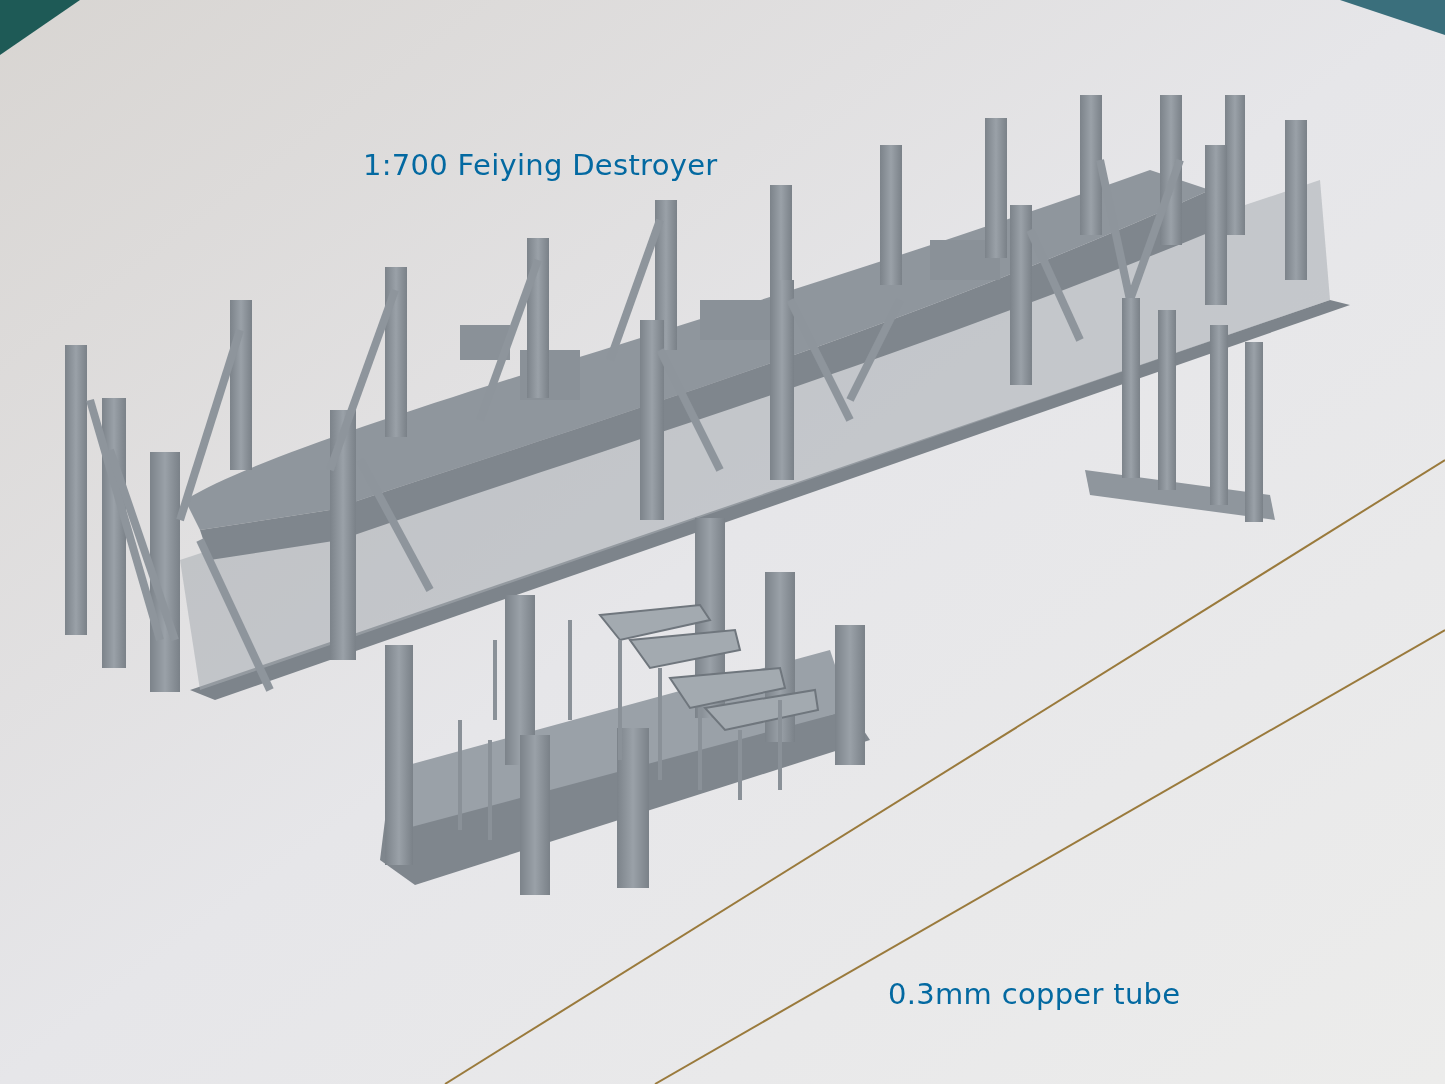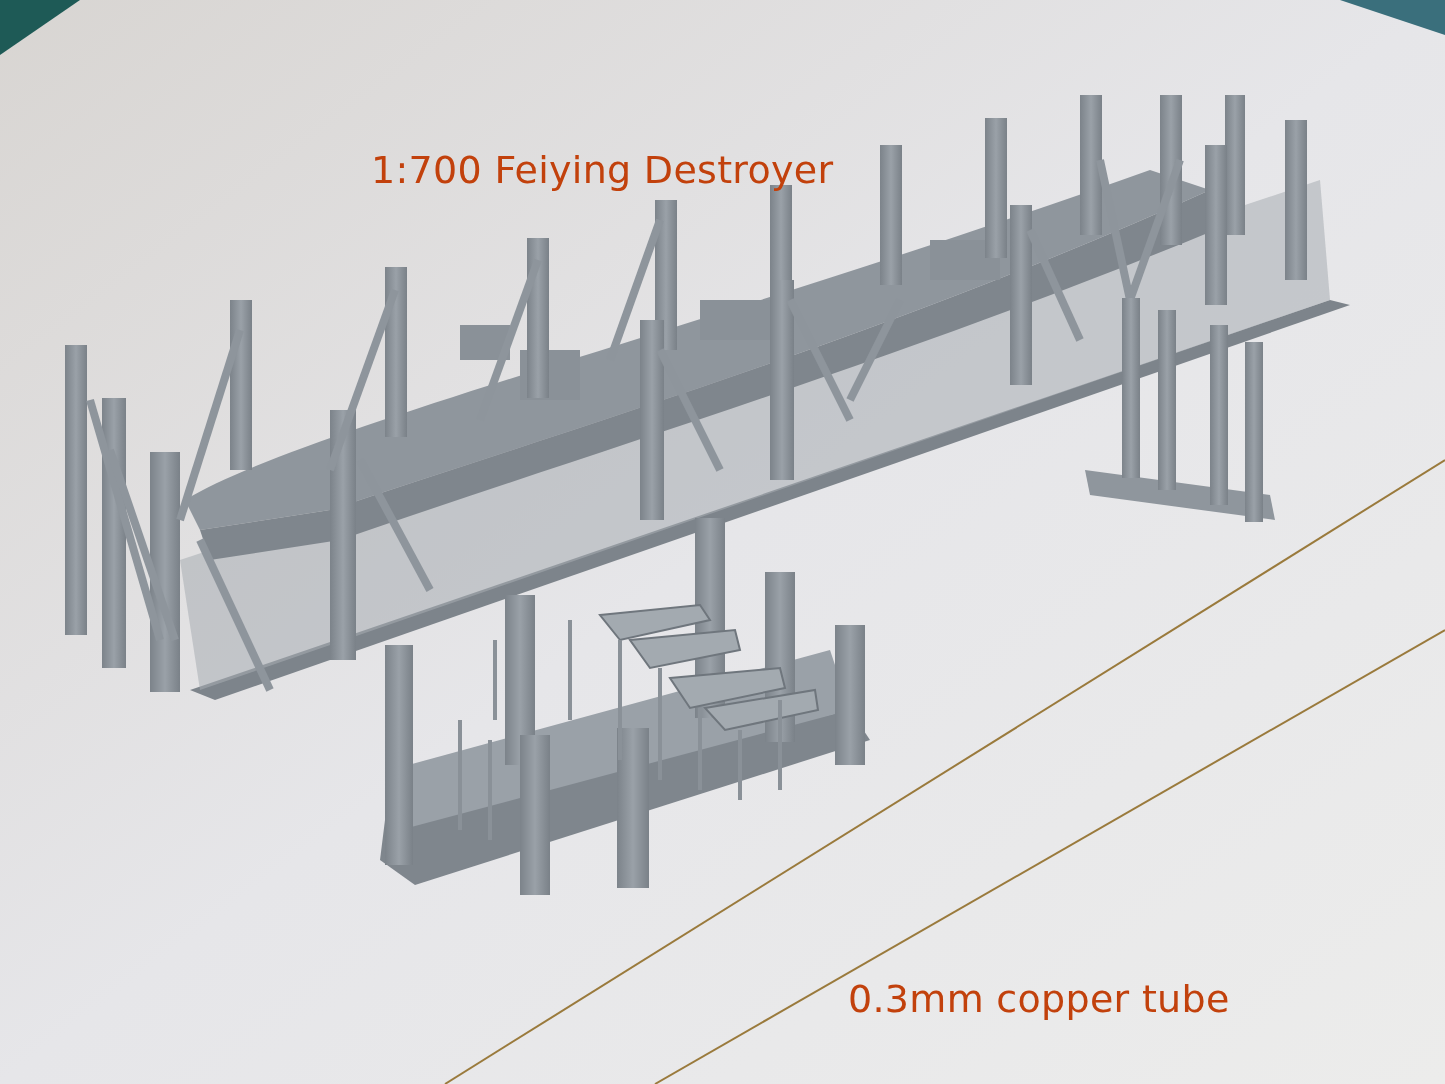--- a/index.html
+++ b/index.html
@@ -1,18 +1,18 @@
 <!DOCTYPE html>
 <html><head>
 <meta charset="utf-8">
 <style>
   html, body { margin:0; padding:0; }
   body { width:1445px; height:1084px; overflow:hidden; position:relative; background:#e4e4e6; font-family:"Liberation Sans", sans-serif; }
   .scene { position:absolute; inset:0; }
-  .label { position:absolute; color:#c2410c; font-family:"DejaVu Sans", sans-serif; font-size:38px; letter-spacing:0.3px; white-space:nowrap;margin-left:8px; }
+  .label { position:absolute; color:#0369a1; font-family:"DejaVu Sans", sans-serif; font-size:29px; letter-spacing:0.3px; white-space:nowrap; }
   svg { position:absolute; left:0; top:0; }
 </style>
 </head>
 <body>
 
 <div class="scene">
   <svg width="1445" height="1084" viewBox="0 0 1445 1084">
     <defs>
       <linearGradient id="paper" x1="0" y1="0" x2="1" y2="1">
         <stop offset="0" stop-color="#d8d5d2"></stop>
@@ -120,14 +120,14 @@
         <rect x="1210" y="325" width="18" height="180"></rect>
         <rect x="1245" y="342" width="18" height="180"></rect>
       </g>
     </g>
 
     <line x1="445" y1="1084" x2="1445" y2="460" stroke="#9a7a3c" stroke-width="2"></line>
     <line x1="655" y1="1084" x2="1445" y2="630" stroke="#9a7a3c" stroke-width="2"></line>
   </svg>
 
   <div class="label" style="left:363px;top:148px;">1:700 Feiying Destroyer</div>
-  <div class="label" style="left:840px;top:977px;">0.3mm copper tube</div>
+  <div class="label" style="left:888px;top:977px;">0.3mm copper tube</div>
 </div>
 
 </body></html>

